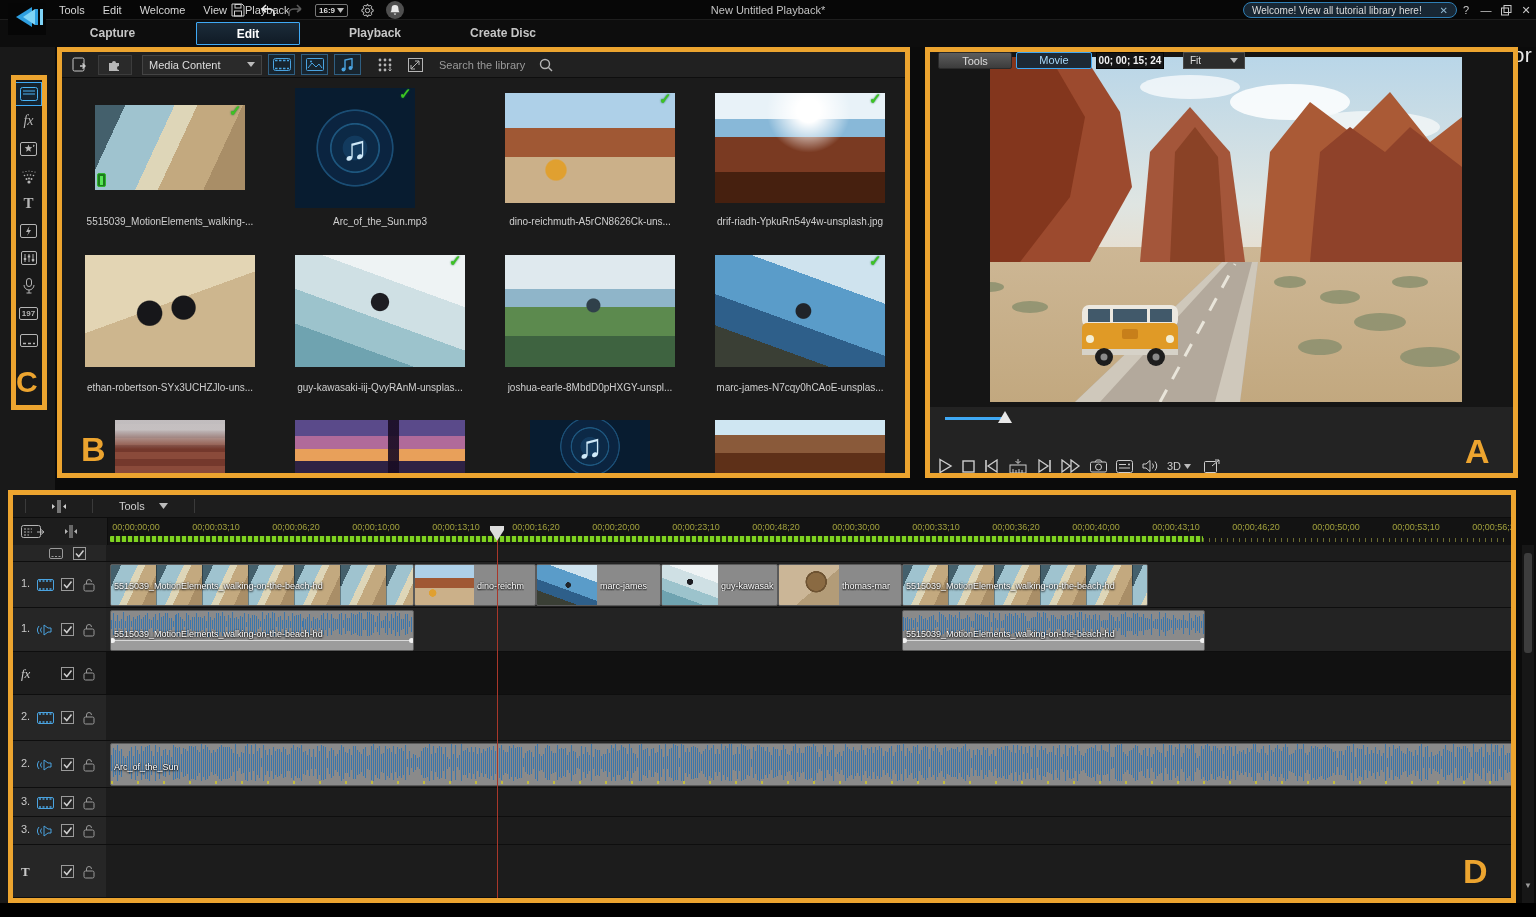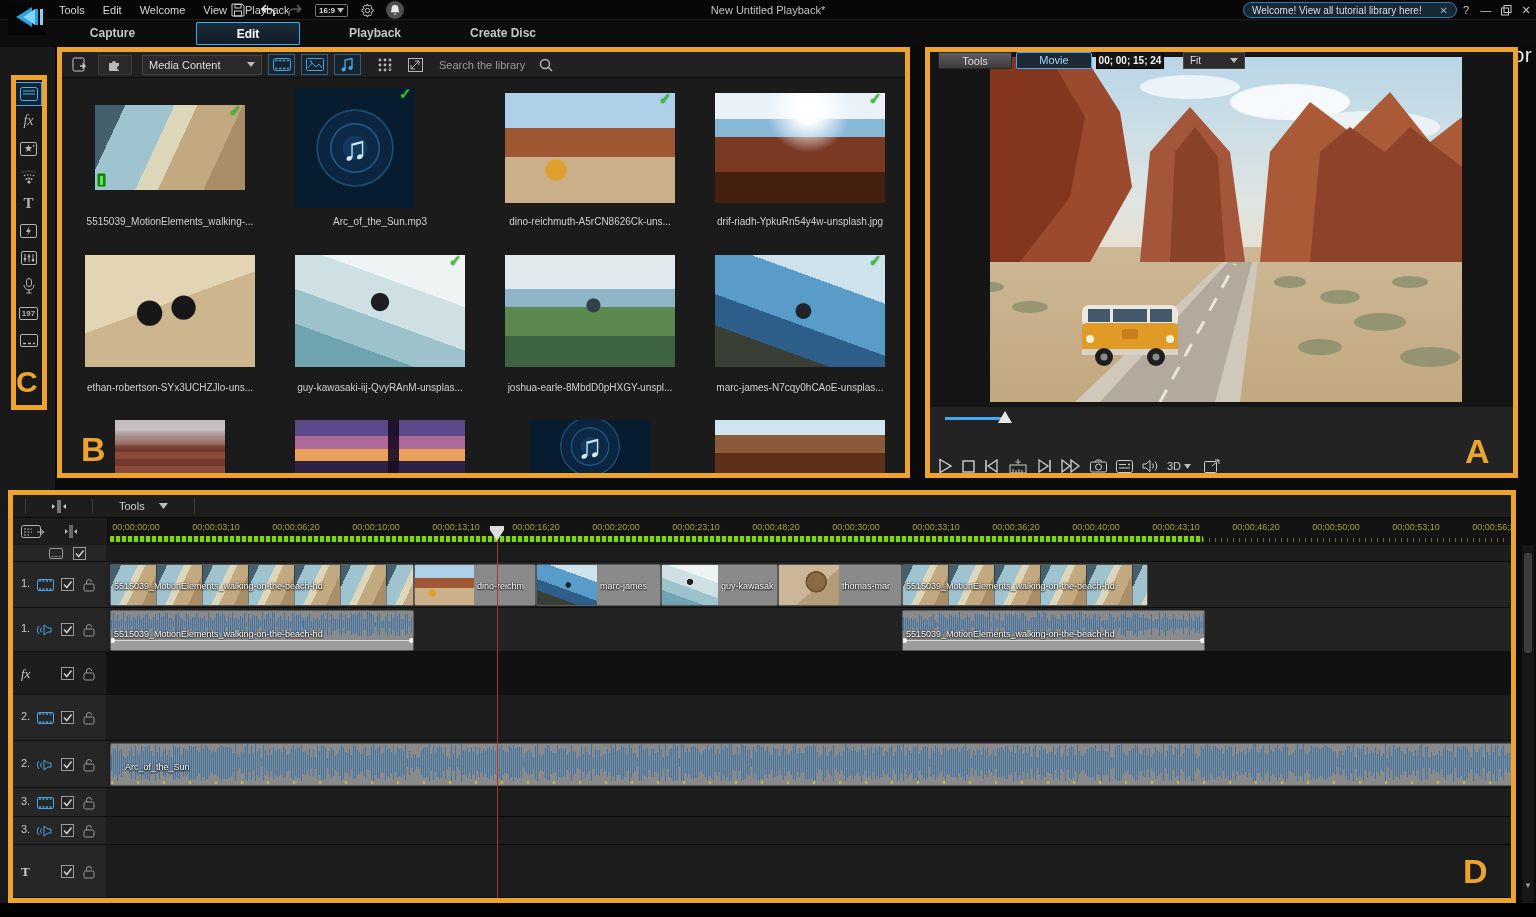--- a/index.html
+++ b/index.html
@@ -1842,21 +1842,21 @@
           <i style="height:36px"></i>
           <i style="height:36px"></i>
           <i style="height:13px"></i>
           <i style="height:29px"></i>
           <i style="height:35px"></i>
           <i style="height:15px"></i>
           <i style="height:20px"></i>
           <i style="height:19px"></i>
         </div>
         <div class="kf-ticks"></div>
-        <div class="clip-label" style="left: 14px; top: 18px;">Arc_of_the_Sun</div>
+        <div class="clip-label" style="left: 3px; top: 18px;">Arc_of_the_Sun</div>
       </div>
     </div>
 </div>
 
 <div id="tl-scrollbar">
   <div id="tl-scroll-thumb"></div>
   <div id="tl-scroll-down">▼</div>
 </div>
 
 <div id="bottom-strip"></div>

